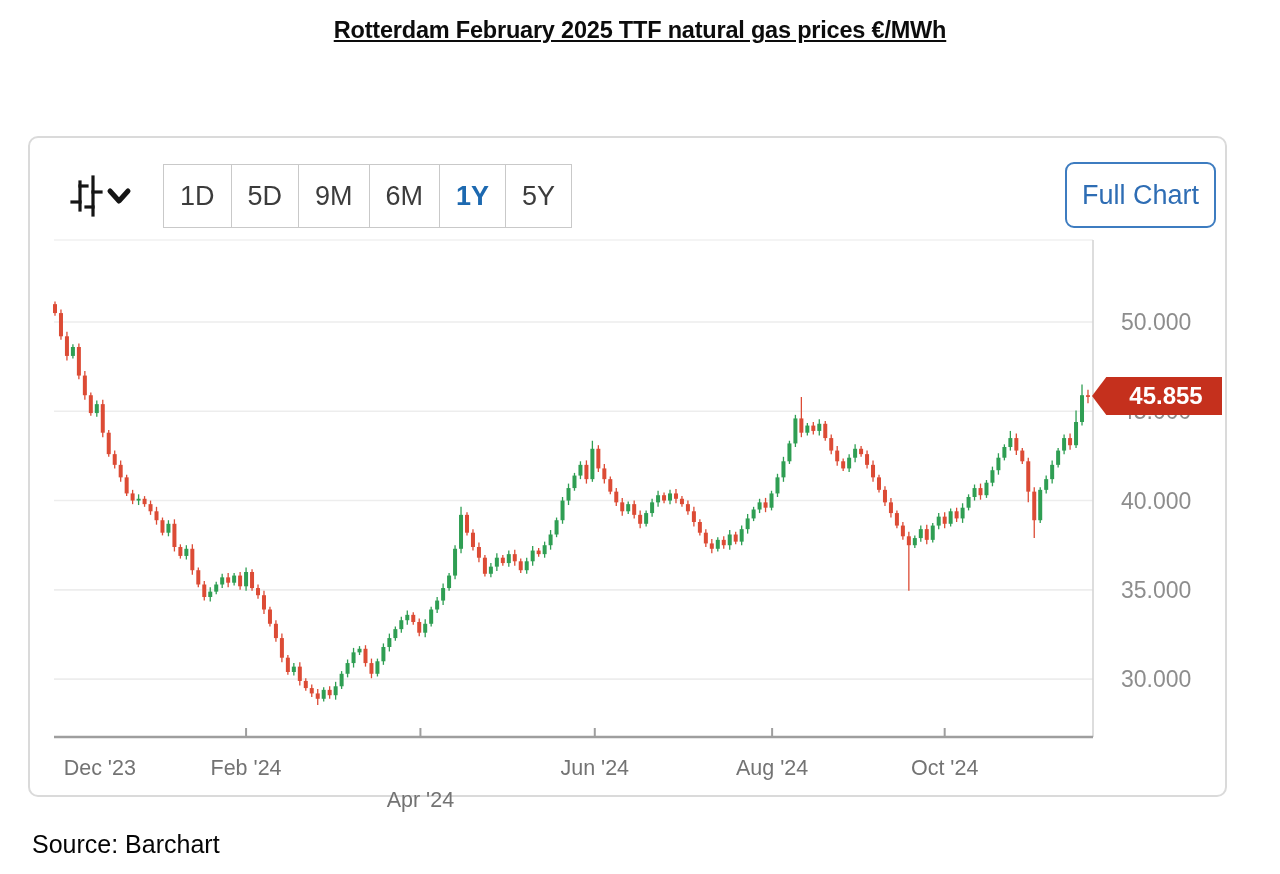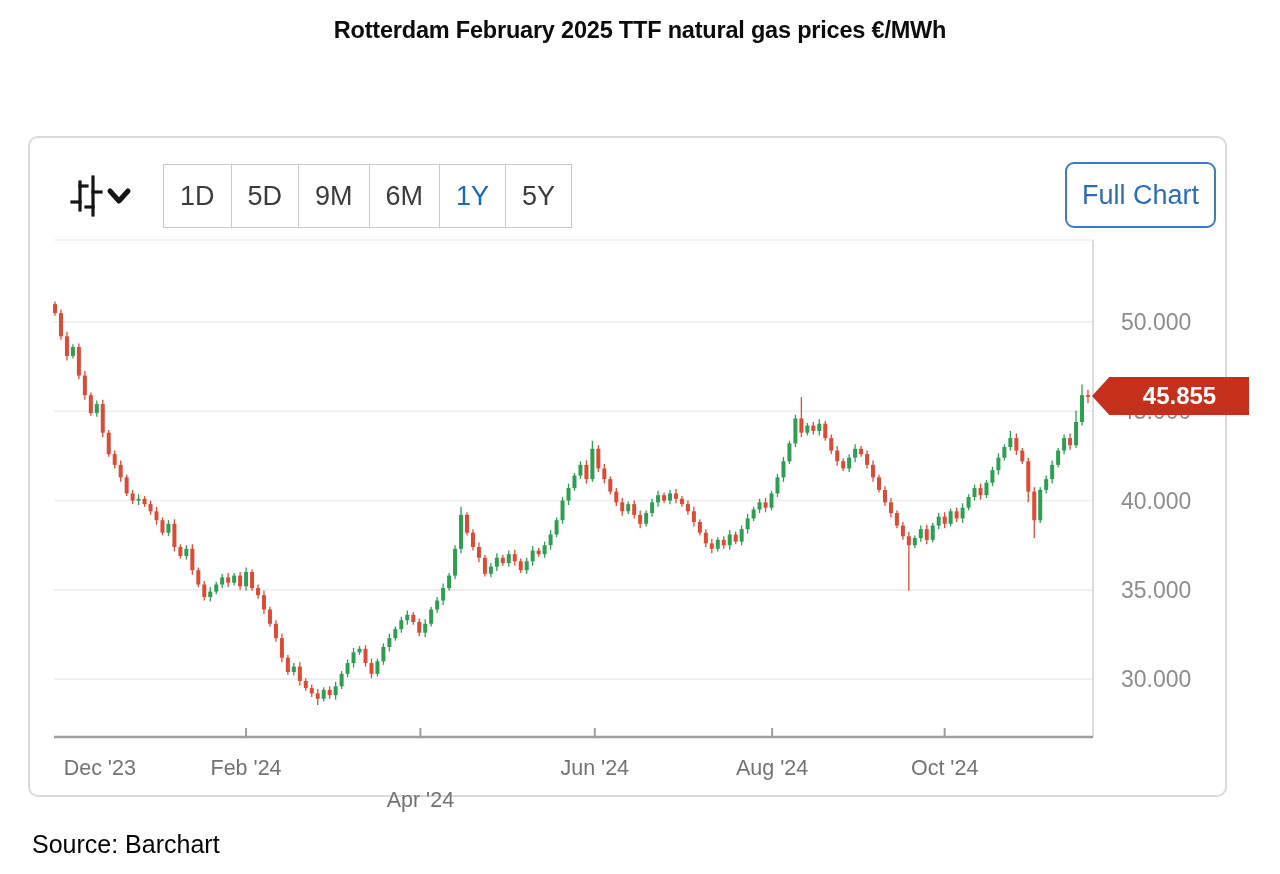--- a/index.html
+++ b/index.html
@@ -1,38 +1,38 @@
 <!DOCTYPE html>
 <html><head>
 <meta charset="utf-8">
 <style>
   html,body{margin:0;padding:0;background:#ffffff;}
   body{width:1280px;height:874px;position:relative;overflow:hidden;
        font-family:"Liberation Sans", sans-serif;}
   .abs{position:absolute;}
   #page-title{top:17px;left:0;width:1280px;text-align:center;
-      font-size:23.5px;font-weight:700;color:#0c0c0c;letter-spacing:-0.2px;}
+      font-size:23.5px;font-weight:700;color:#0c0c0c;letter-spacing:-0.2px;text-decoration:underline;}
   #chart-widget{left:28px;top:136px;width:1199px;height:661px;
       border:2px solid #dadada;border-radius:10px;box-sizing:border-box;background:#fff;}
   
   #type-btn{left:60px;top:172px;width:76px;height:48px;cursor:pointer;}
   #range-group{left:147px;top:164px;height:64px;display:flex;}
   .range-btn{box-sizing:border-box;border:1px solid #c9c9c9;background:#fff;
       margin-left:-1px;min-width:65px;padding:0 16px;display:flex;align-items:center;
       justify-content:center;font-size:27px;color:#3c3c3c;cursor:pointer;}
   .range-btn:first-child{margin-left:16px;}
-  .range-btn.active{color:#1d69b0;font-weight:400;}
+  .range-btn.active{color:#1d69b0;font-weight:700;}
   #full-chart-btn{left:1065px;top:162px;width:151px;height:66px;box-sizing:border-box;
       border:2px solid #3d7cc0;border-radius:9px;background:#fff;color:#2e6db4;
       font-size:27px;display:flex;align-items:center;justify-content:center;cursor:pointer;}
   
   .ylabel{left:1121px;width:100px;font-size:23px;color:#8d8d8d;line-height:26px;}
   .xlabel{font-size:21.5px;color:#737373;text-align:center;width:140px;}
   
-  #price-badge{left:1092px;top:377px;width:157px;height:38px;background:#c5301d;
+  #price-badge{left:1092px;top:377px;width:130px;height:38px;background:#c5301d;
       clip-path:polygon(11% 0,100% 0,100% 100%,11% 100%,0 50%);
       color:#ffffff;font-size:24px;font-weight:700;line-height:38px;
       text-align:center;padding-left:18px;box-sizing:border-box;}
   #source-text{left:32px;top:830px;font-size:25px;color:#050505;}
   #plot-svg{left:0;top:0;}
 </style>
 </head>
 <body>
 
 <div class="abs" id="page-title">Rotterdam February 2025 TTF natural gas prices €/MWh</div>

